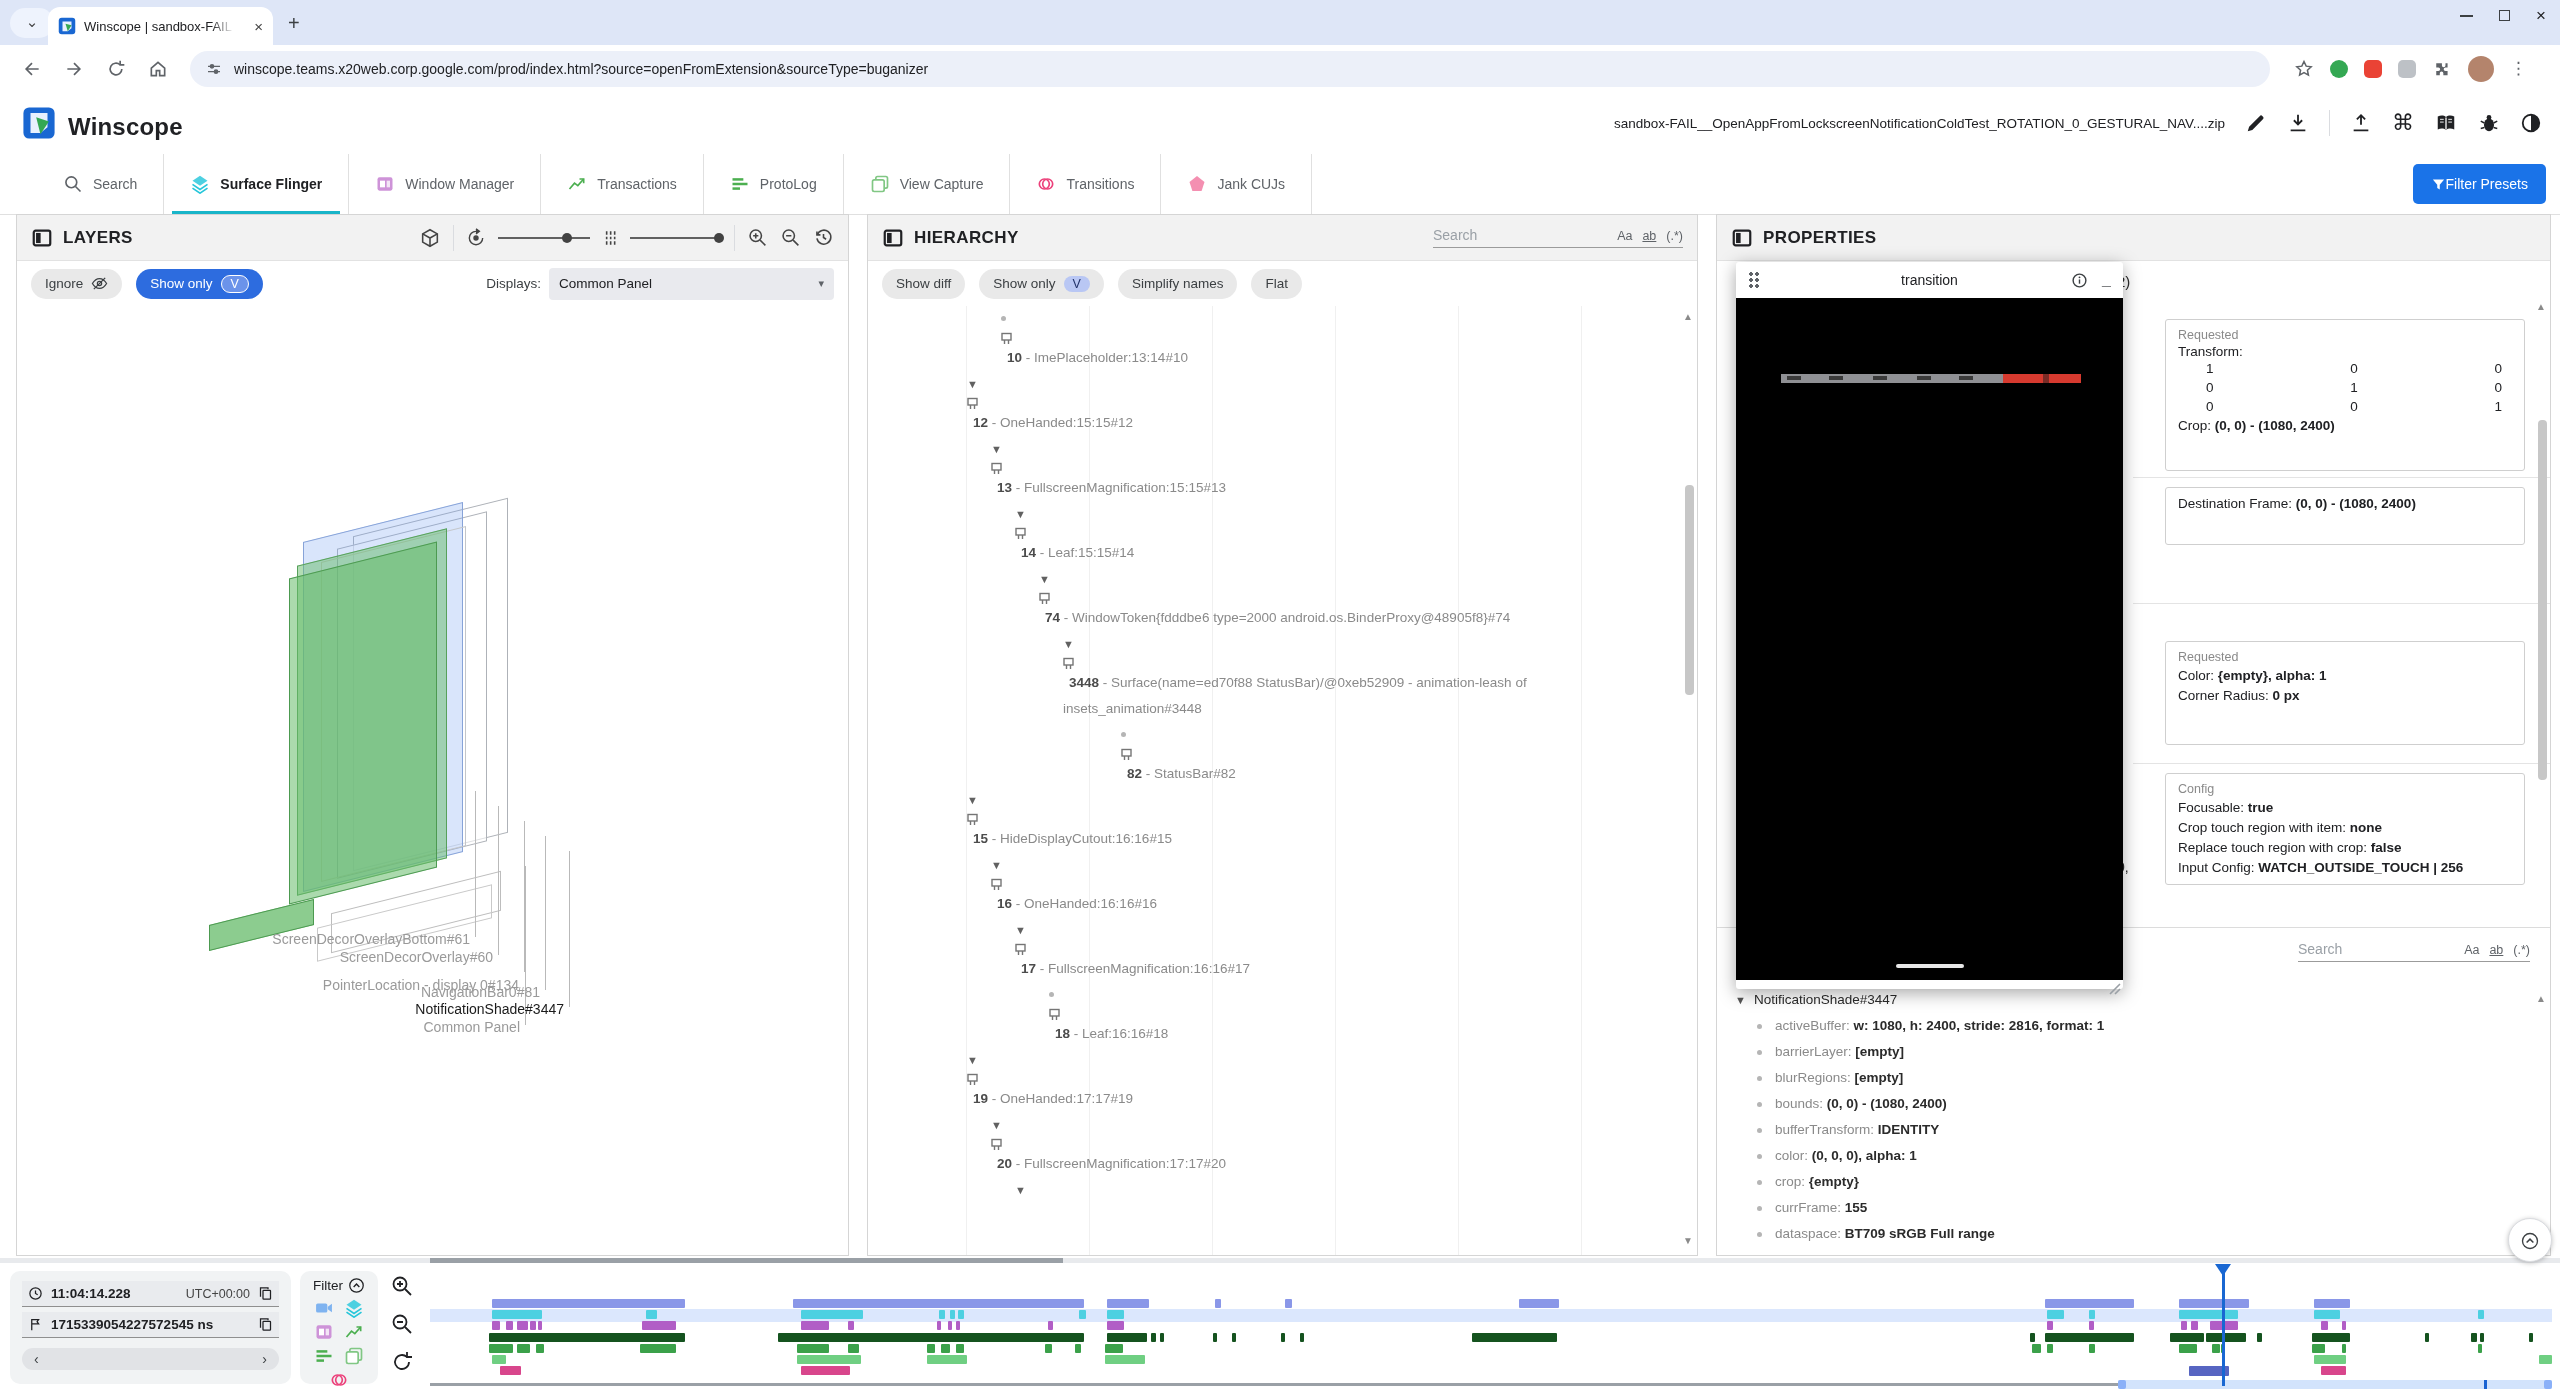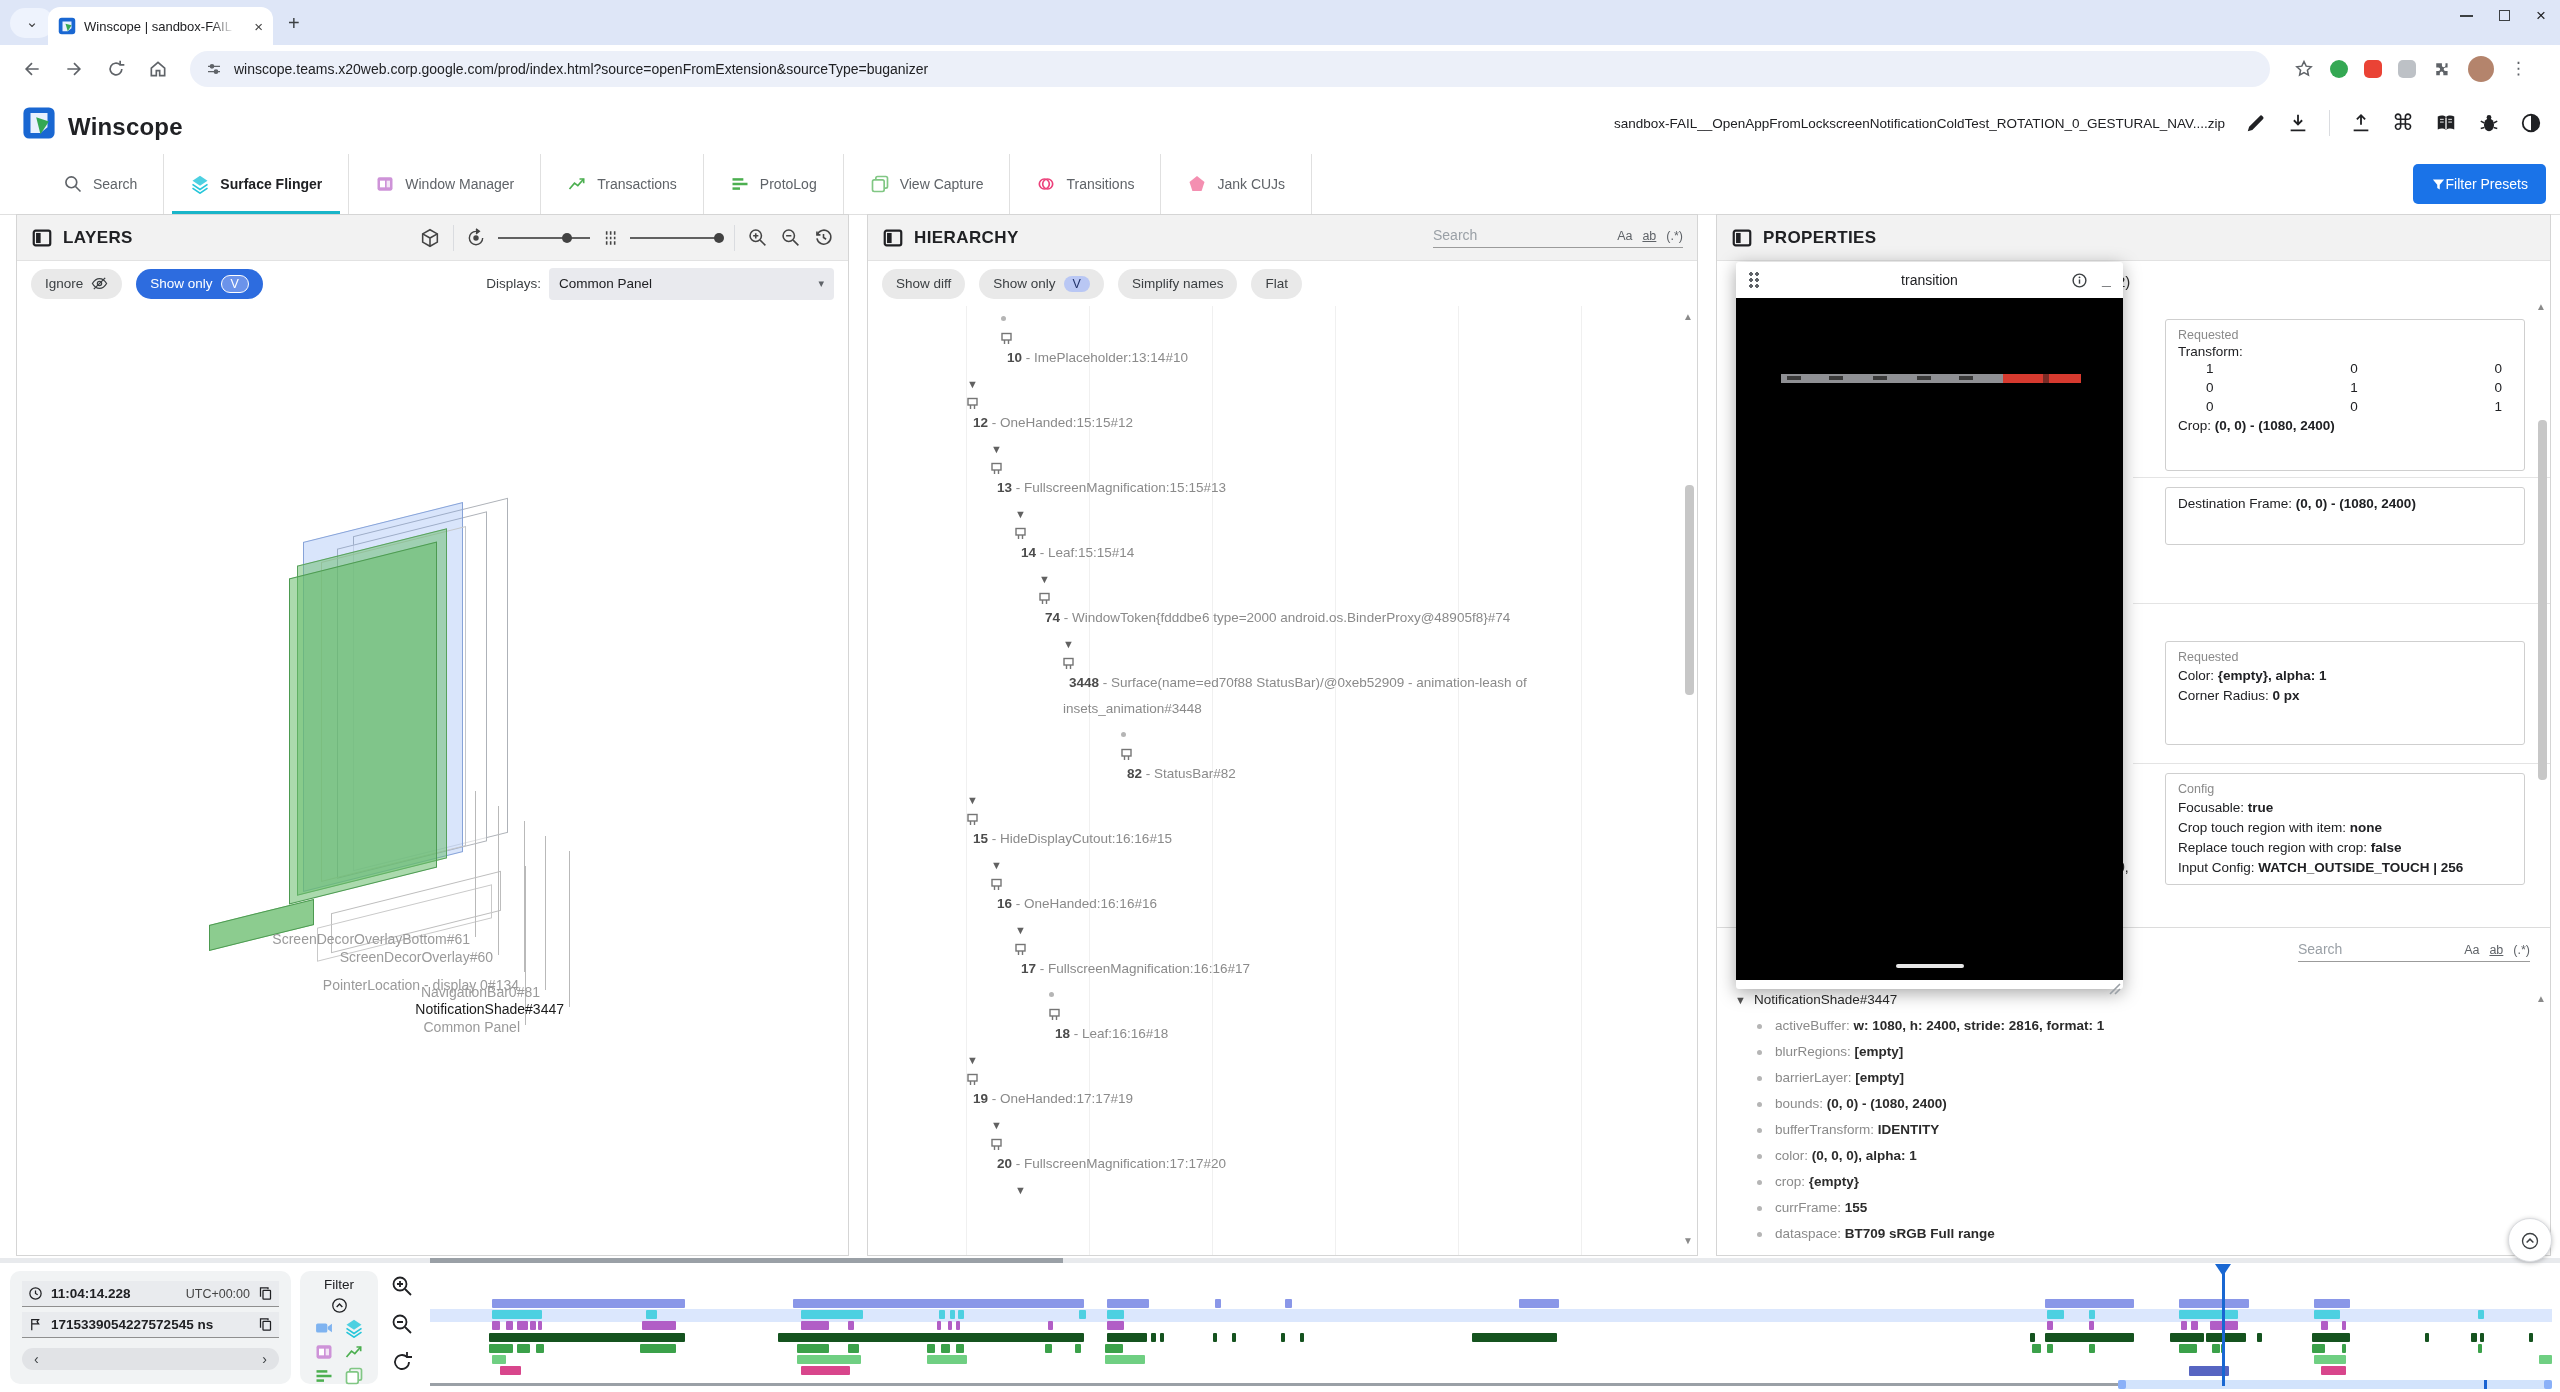--- a/index.html
+++ b/index.html
@@ -141,21 +141,21 @@
   #hscroll .thumb { position:absolute; left:430px; width:633px; height:5px; background:#9aa0a6; }
   #timecard { position:absolute; left:10px; top:13px; width:281px; height:113px; background:#f1f3f4; border-radius:10px; padding:10px 12px; }
   .trow2 { background:#e9ebee; border-bottom:1px solid #8f8f8f; height:26px; display:flex; align-items:center;
     gap:8px; padding:0 6px; font-size:13.5px; margin-bottom:5px; color:#202124; }
   .trow2 .val { font-weight:700; white-space:nowrap; }
   .trow2 .tz { margin-left:auto; color:#444; font-weight:400; font-size:12.5px; }
   .scrollpill { height:22px; background:#e1e3e6; border-radius:11px; margin-top:10px; display:flex;
     align-items:center; justify-content:space-between; padding:0 12px; color:#3c4043; font-size:14px; }
   #filtercard { position:absolute; left:300px; top:13px; width:78px; height:113px; background:#f1f3f4;
     border-radius:10px; padding:6px 6px; font-size:13.5px; }
-  #filtercard .fhead { display:flex; align-items:center; gap:5px; justify-content:center; color:#202124;flex-direction:column; }
+  #filtercard .fhead { display:flex; align-items:center; gap:5px; justify-content:center; color:#202124; }
   #fgrid { display:flex; flex-wrap:wrap; justify-content:center; gap:4px 10px; margin-top:4px; }
   #zoomcol { position:absolute; left:390px; top:16px; display:flex; flex-direction:column; gap:14px; color:#202124; }
   #tlcanvas { position:absolute; left:430px; top:0; width:2122px; height:134px; }
   .tlband { position:absolute; left:0; top:51px; width:2122px; height:13px; background:#dbe7fd; }
   .tlseg { position:absolute; height:9px; border-radius:1px; }
   #minimap { position:absolute; left:0; top:122px; width:2122px; height:9px; }
   #minimap .gline { position:absolute; left:0; top:3px; width:1688px; height:3px; background:#9aa0a6; }
   #minimap .band { position:absolute; left:1688px; top:0; width:434px; height:9px; background:#d2e3fc; border-radius:2px; }
   #minimap .hndl { position:absolute; top:0; width:8px; height:9px; background:#8ab0f8; border-radius:2px; }
   #minimap .tick { position:absolute; top:0; width:3px; height:9px; background:#1a63d2; }
@@ -630,22 +630,22 @@
   <div class="hdivider" style="left:0; top:712px; width:835px; background:#dcdcdc;"></div>
   <div class="srch" style="position:absolute; left:581px; top:726px; width:232px; padding-bottom:4px;">
     <span class="ph">Search</span>
     <span style="margin-left:auto;" class="tgl">Aa</span>
     <span class="tgl u">ab</span>
     <span class="tgl">(.*)</span>
   </div>
   <div id="prop-list">
       <div class="prow root"><span class="arr">▼</span><span>NotificationShade#3447</span></div>
       <div class="prow"><span class="dot"></span>activeBuffer: <b>w: 1080, h: 2400, stride: 2816, format: 1</b></div>
+      <div class="prow"><span class="dot"></span>barrierLayer: <b>[empty]</b></div>
       <div class="prow"><span class="dot"></span>blurRegions: <b>[empty]</b></div>
-      <div class="prow"><span class="dot"></span>barrierLayer: <b>[empty]</b></div>
       <div class="prow"><span class="dot"></span>bounds: <b>(0, 0) - (1080, 2400)</b></div>
       <div class="prow"><span class="dot"></span>bufferTransform: <b>IDENTITY</b></div>
       <div class="prow"><span class="dot"></span>color: <b>(0, 0, 0), alpha: 1</b></div>
       <div class="prow"><span class="dot"></span>crop: <b>{empty}</b></div>
       <div class="prow"><span class="dot"></span>currFrame: <b>155</b></div>
       <div class="prow"><span class="dot"></span>dataspace: <b>BT709 sRGB Full range</b></div>
     </div>
   <span class="sarr" style="right:4px; top:778px;">▲</span>
 </section>
 

